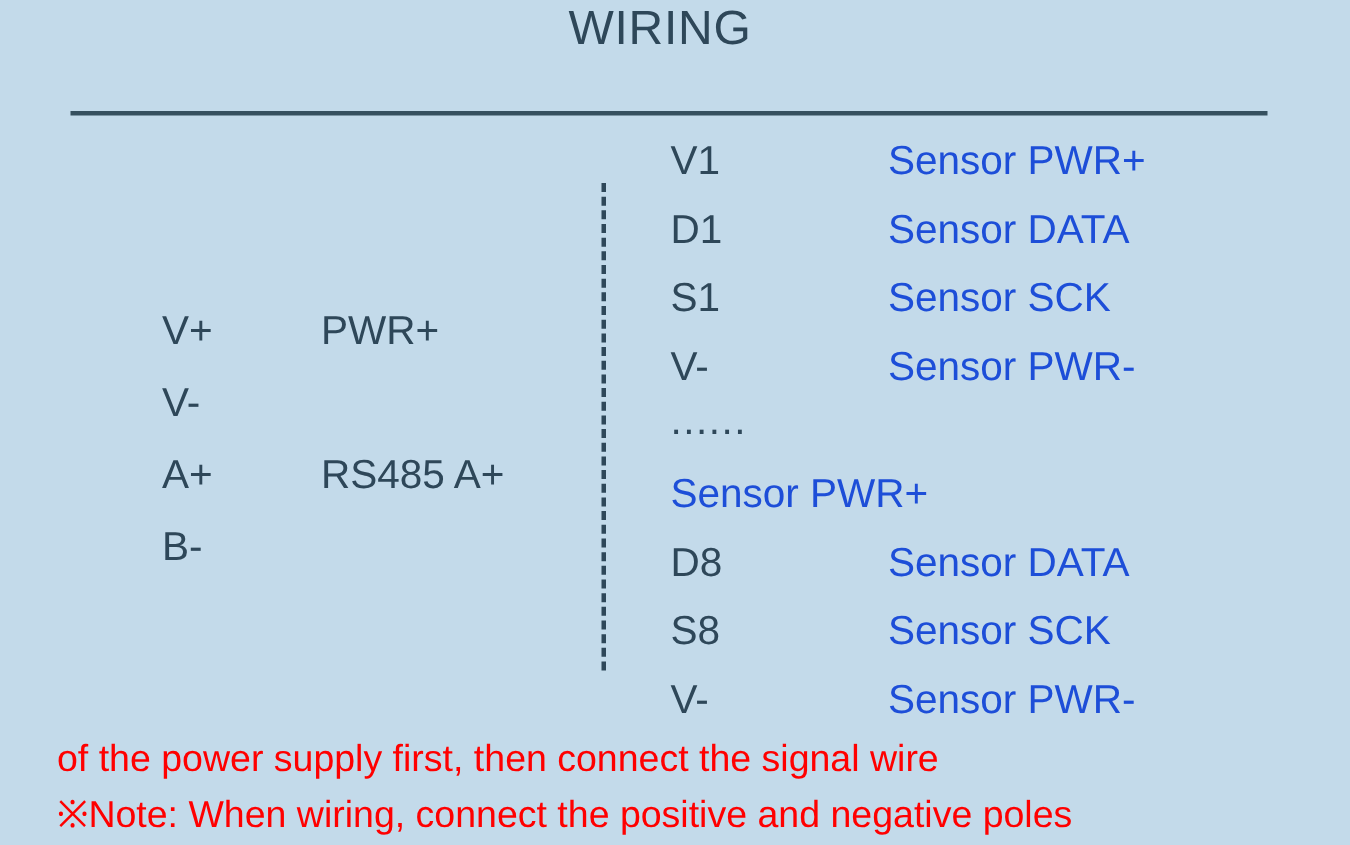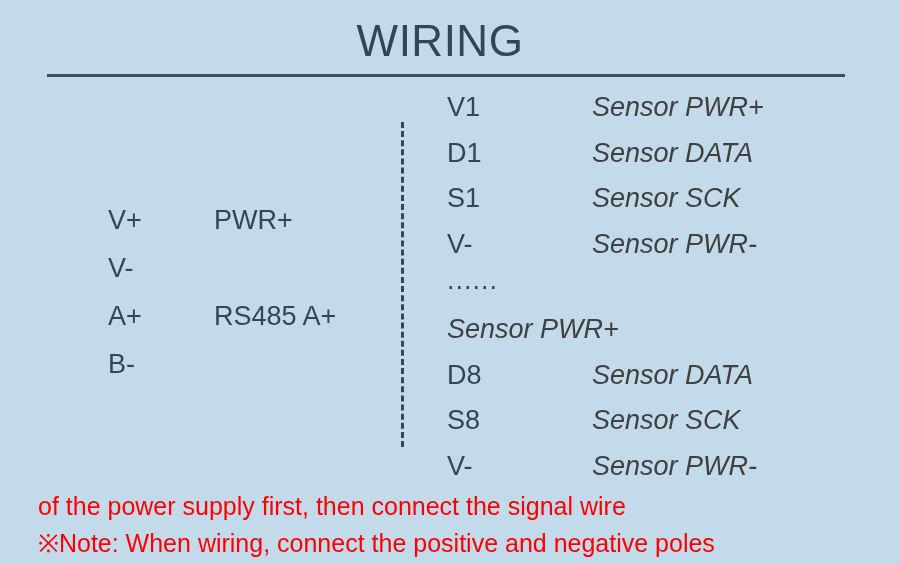--- a/index.html
+++ b/index.html
@@ -17,24 +17,24 @@
     position: relative;
     width: 900px;
     height: 563px;
     background: #c3daea;
   }
 
   
   #title {
     position: absolute;
     left: 0;
-    top: 16px;
+    top: 0;
     width: 880px;
     text-align: center;
-    font-size: 44px;
+    font-size: 32px;
     letter-spacing: 0.5px;
     color: #2e4759;
     font-family: "Liberation Sans", sans-serif;
     white-space: nowrap;
   }
 
   
   #title-rule {
     position: absolute;
     left: 47px;
@@ -93,24 +93,23 @@
   }
   #right-table .pin {
     width: 145px;
     font-size: 27px;
     color: #2e4759;
     font-family: "Liberation Sans", sans-serif;
     white-space: nowrap;
   }
   #right-table .desc {
     font-size: 27px;
-    color: #404040;
-    font-family: "Liberation Sans", sans-serif;
-    white-space: nowrap;
-    font-style: italic;
+    color: #1d4ed8;
+    font-family: "Liberation Sans", sans-serif;
+    white-space: nowrap;
   }
   #right-table .row.ellipsis {
     height: 40px;
   }
   #right-table .row.ellipsis .pin {
     font-size: 27px;
     letter-spacing: 1px;
     line-height: 0.5;
   }
 

